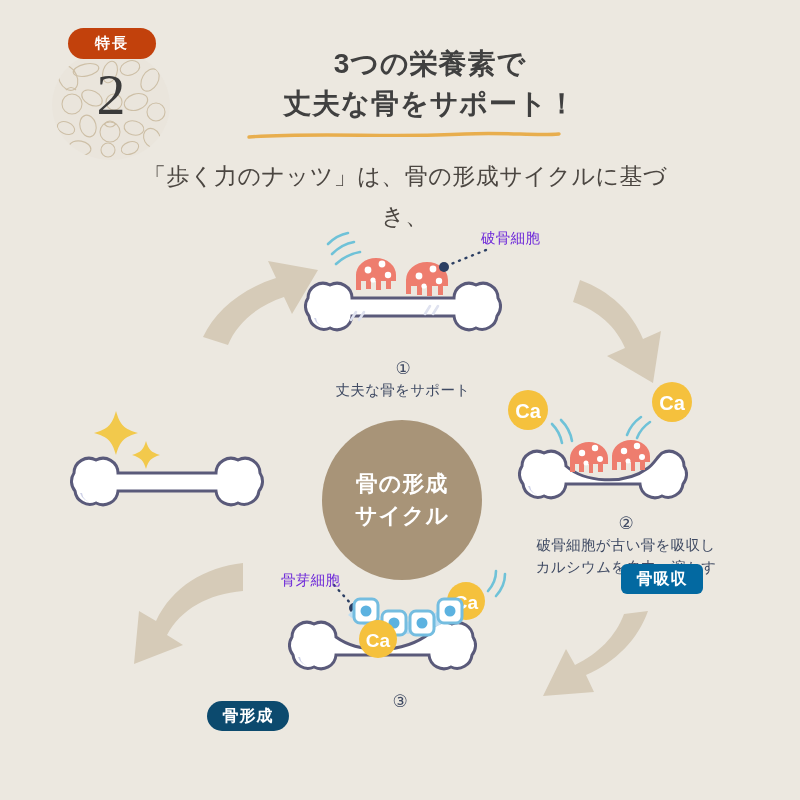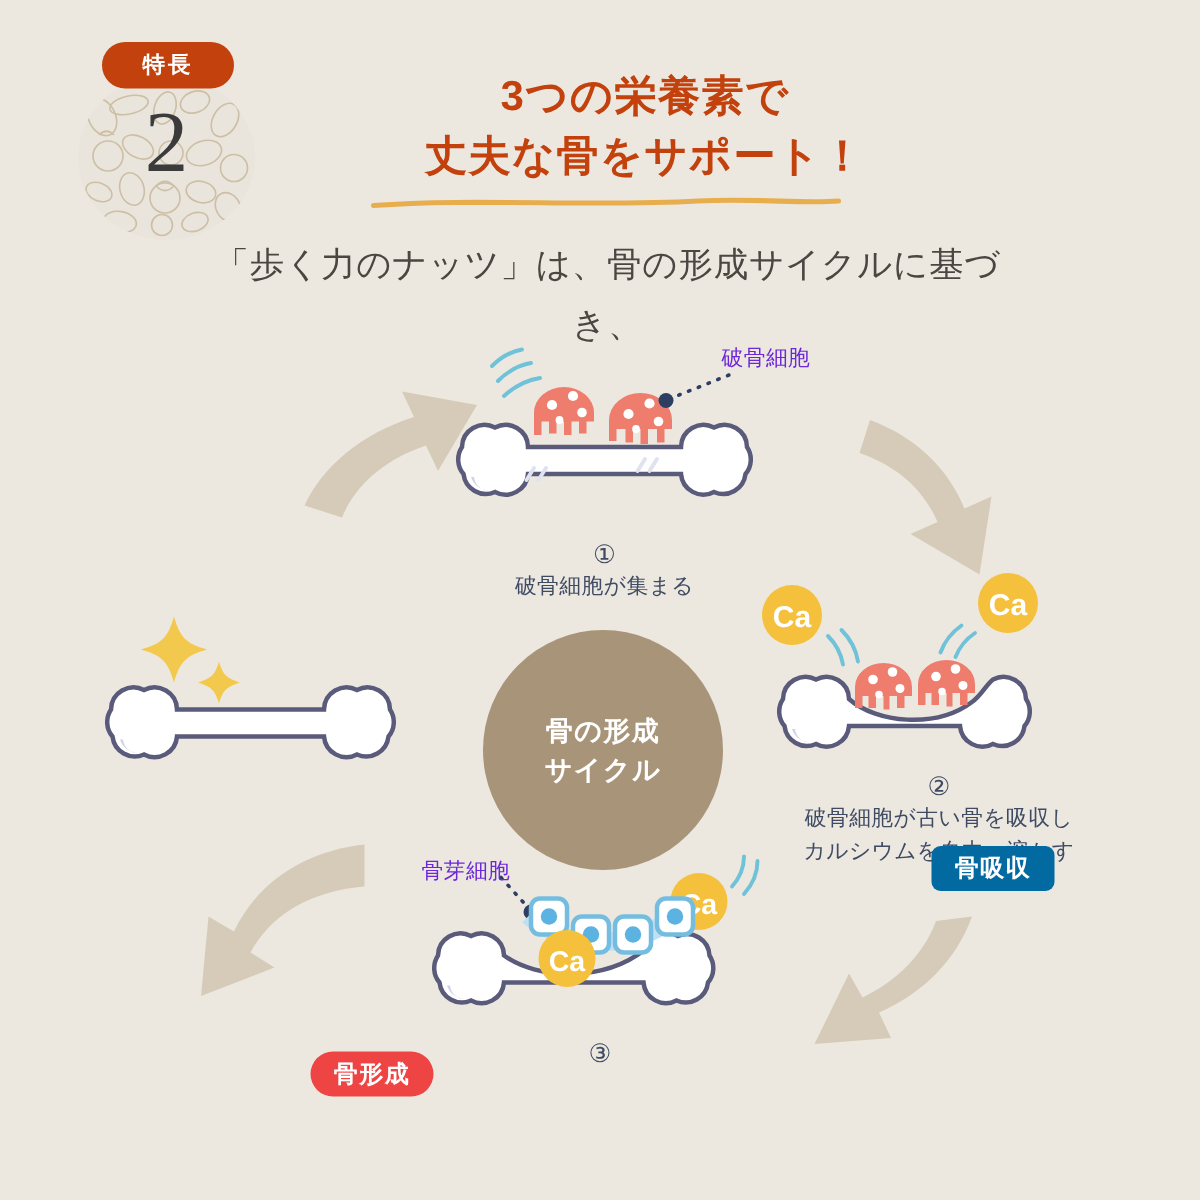--- a/index.html
+++ b/index.html
@@ -33,41 +33,41 @@
     position:absolute;left:0;top:38px;width:134px;
     text-align:center;
     font-size:58px;font-weight:400;color:#3b3b3b;
     font-family:"Liberation Serif","DejaVu Serif",serif;
     z-index:2;line-height:1;
   }
 
   
   .headline{
     position:absolute;left:210px;top:44px;width:440px;
-    text-align:center;color:#c2410c;
+    text-align:center;color:#404040;
     font-size:28px;font-weight:bold;line-height:1.42;
     letter-spacing:1px;
   }
   .underline-svg{position:absolute;left:245px;top:128px;}
 
   .lead{
     position:absolute;left:120px;top:156px;width:570px;
     text-align:center;color:#4b4641;
     font-size:23px;line-height:1.75;letter-spacing:.5px;
   }
 
   
   .cycle{position:absolute;left:0;top:215px;width:800px;height:585px;}
   .arrows{position:absolute;left:0;top:0;}
 
   .center-circle{
     position:absolute;left:322px;top:205px;width:160px;height:160px;
     border-radius:50%;background:#a89478;
     display:flex;flex-direction:column;align-items:center;justify-content:center;
-    color:#ffffff;font-size:18px;font-weight:bold;line-height:1.45;
+    color:#ffffff;font-size:22px;font-weight:bold;line-height:1.45;
     letter-spacing:1px;
   }
 
   .node{position:absolute;}
   .node .caption{
     text-align:center;color:#3f4a63;
     font-size:14.5px;line-height:1.5;letter-spacing:.3px;
     white-space:nowrap;
   }
   .circled-num{
@@ -88,21 +88,21 @@
   #lbl-osteoclast{left:481px;top:14px;}
   #lbl-osteoblast{left:281px;top:356px;}
 
   .tag{
     position:absolute;border-radius:6px;color:#ffffff;
     font-size:16px;font-weight:bold;letter-spacing:1px;
     display:flex;align-items:center;justify-content:center;
     height:30px;width:82px;
   }
   #tag-resorption{left:621px;top:349px;background:#0369a1;}
-  #tag-formation{left:207px;top:486px;background:#ef4444;border-radius:15px;}
+  #tag-formation{left:207px;top:486px;background:#0c4a6e;border-radius:15px;}
 </style>
 </head>
 <body>
 
 <div id="stage">
 
   <div class="feature-block">
     <div class="nut-circle">
       <svg width="118" height="110" viewBox="0 0 118 110" aria-hidden="true">
         <g fill="none" stroke="#cdbfa6" stroke-width="1.1">
@@ -210,21 +210,21 @@
           <g stroke="#dfe2ef" stroke-width="2.6" stroke-linecap="round">
             <path d="M78 92 l-5 8"></path>
               <path d="M86 92 l-5 8"></path>
             <path d="M152 86 l-5 8"></path>
               <path d="M160 86 l-5 8"></path>
           </g>
         </g>
       </svg>
       <span class="circled-num">①</span>
       <div class="caption">
-        <div>破骨細胞が集まる</div>
+        <div>丈夫な骨をサポート</div>
       </div>
     </div>
     <span class="lbl" id="lbl-osteoclast">破骨細胞</span>
 
     <div class="node" id="node2">
       <svg width="252" height="130" aria-hidden="true">
 
         <g>
           <circle cx="28" cy="30" r="20" fill="#f5c13d"></circle>
           <text x="28" y="38" text-anchor="middle" font-size="20" font-weight="bold" fill="#ffffff" font-family="Liberation Sans, sans-serif">Ca</text>

